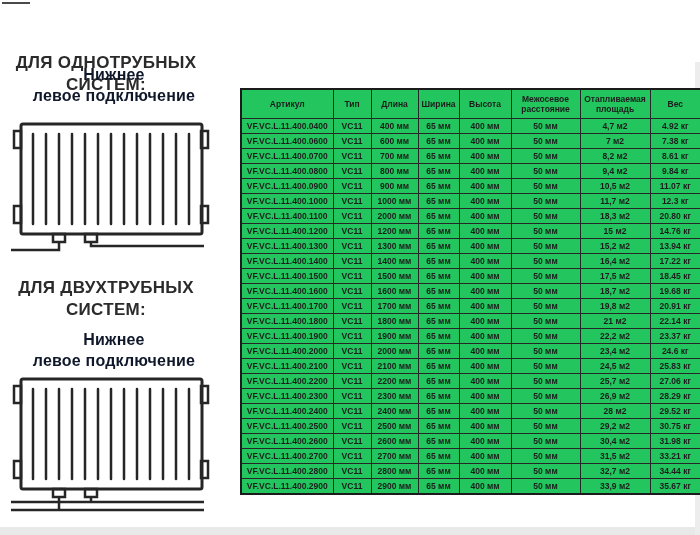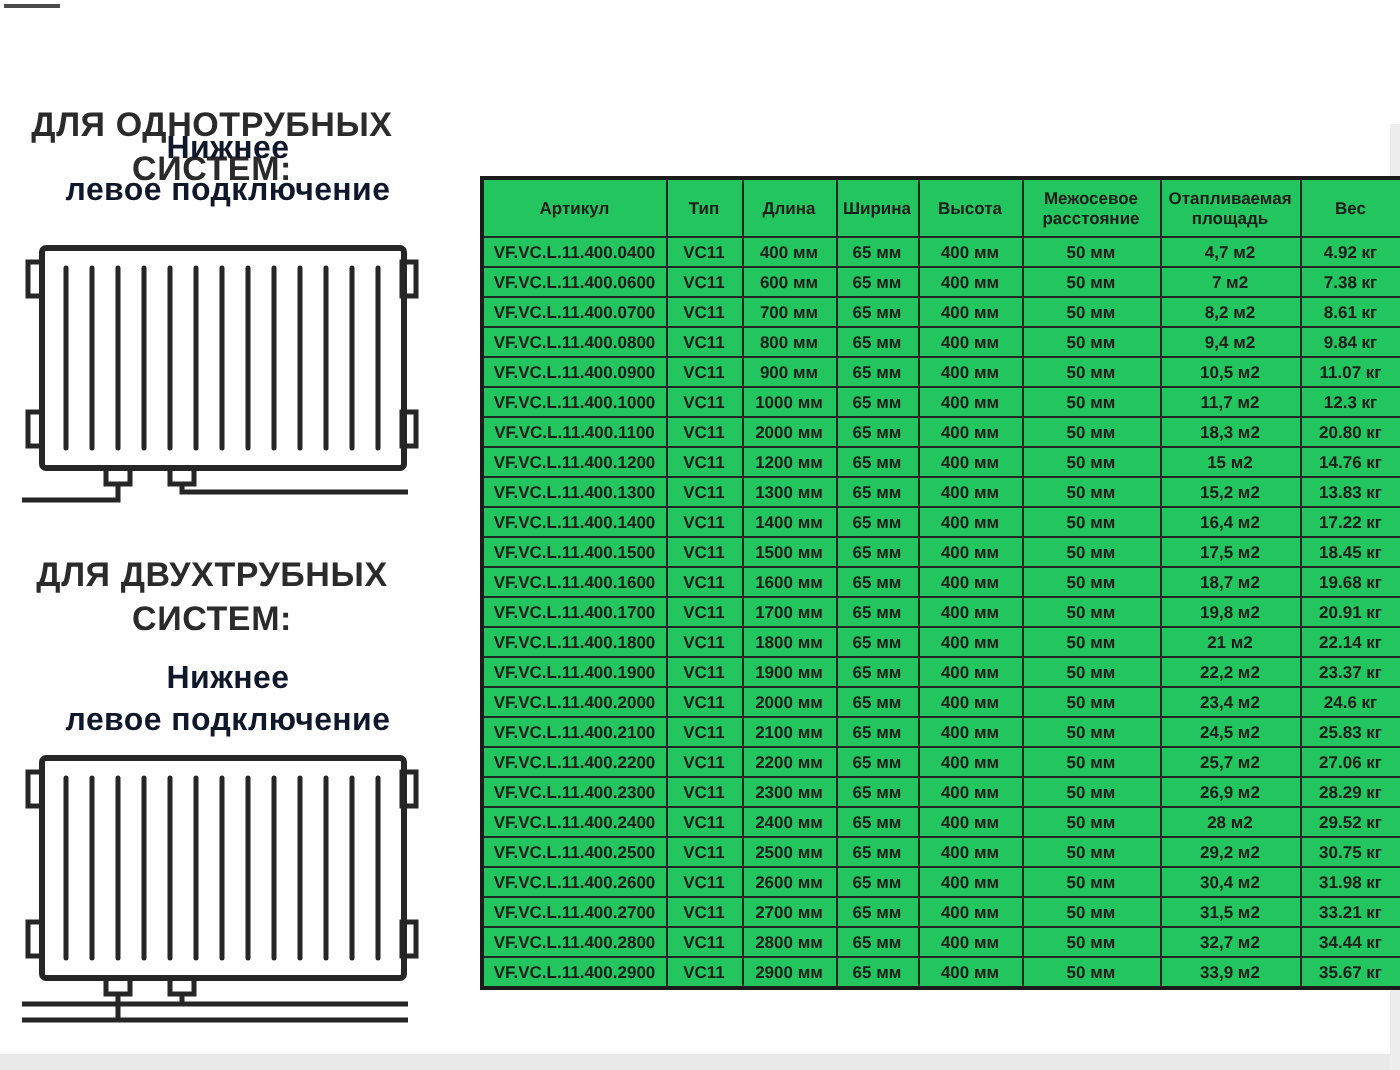--- a/index.html
+++ b/index.html
@@ -279,21 +279,21 @@
           <td>14.76 кг</td>
         </tr>
         <tr>
           <td>VF.VC.L.11.400.1300</td>
           <td>VC11</td>
           <td>1300 мм</td>
           <td>65 мм</td>
           <td>400 мм</td>
           <td>50 мм</td>
           <td>15,2 м2</td>
-          <td>13.83 кг</td>
+          <td>13.94 кг</td>
         </tr>
         <tr>
           <td>VF.VC.L.11.400.1400</td>
           <td>VC11</td>
           <td>1400 мм</td>
           <td>65 мм</td>
           <td>400 мм</td>
           <td>50 мм</td>
           <td>16,4 м2</td>
           <td>17.22 кг</td>

